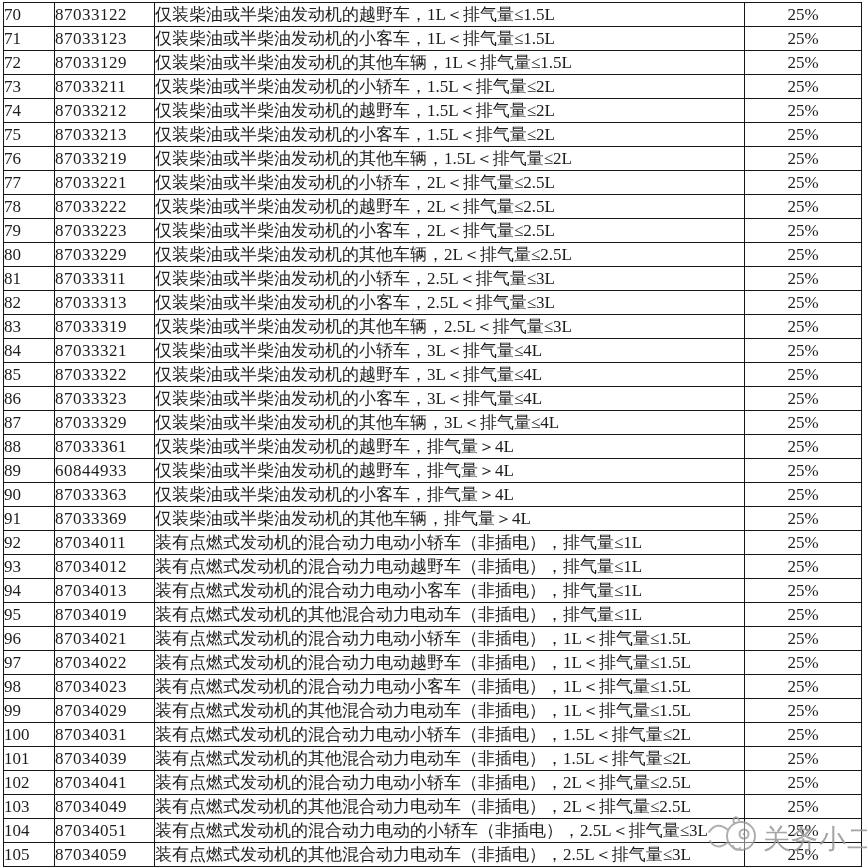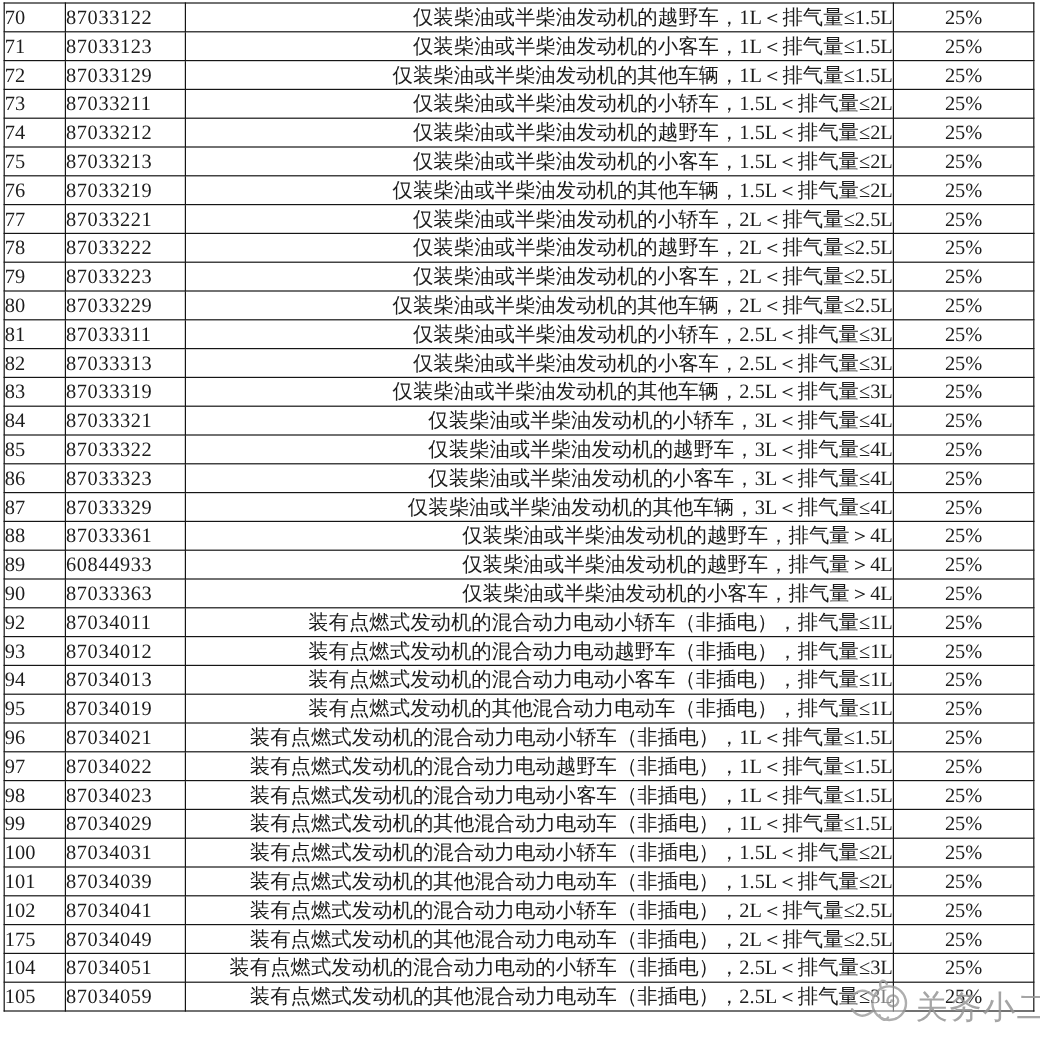--- a/index.html
+++ b/index.html
@@ -6,21 +6,21 @@
   body{width:867px;height:867px;position:relative;overflow:hidden;
        font-family:"Liberation Serif","DejaVu Serif",serif;color:#1c1c1c;}
   .page{position:absolute;inset:0;background:#fff;}
   table.tariff{position:absolute;left:3px;top:2px;width:854px;
     border-collapse:collapse;table-layout:fixed;}
   table.tariff td{border:1px solid #161616;height:23px;padding:0;
     font-size:17px;line-height:23px;white-space:nowrap;overflow:hidden;
     vertical-align:middle;}
   td.c-no{width:50px;padding-left:7px;}
   td.c-code{width:99px;padding-left:6px;letter-spacing:.5px;}
-  td.c-desc{width:589px;padding-left:3px;text-align:right;}
+  td.c-desc{width:589px;padding-left:3px;}
   td.c-rate{width:116px;text-align:center;}
   .watermark{position:absolute;left:706px;top:809px;width:160px;height:48px;
     display:flex;align-items:flex-end;z-index:5;pointer-events:none;}
   .wm-text{font-size:27px;color:#969696;opacity:.85;letter-spacing:1px;
     white-space:nowrap;font-family:"Liberation Sans","DejaVu Sans",sans-serif;}
   .wm-icon{opacity:.8;margin-right:3px;flex:0 0 auto;}
 </style>
 </head>
 <body>
 
@@ -147,20 +147,26 @@
           <td class="c-desc">仅装柴油或半柴油发动机的越野车，排气量＞4L</td>
           <td class="c-rate">25%</td>
         </tr>
         <tr>
           <td class="c-no">90</td>
           <td class="c-code">87033363</td>
           <td class="c-desc">仅装柴油或半柴油发动机的小客车，排气量＞4L</td>
           <td class="c-rate">25%</td>
         </tr>
         <tr>
+          <td class="c-no">91</td>
+          <td class="c-code">87033369</td>
+          <td class="c-desc">仅装柴油或半柴油发动机的其他车辆，排气量＞4L</td>
+          <td class="c-rate">25%</td>
+        </tr>
+        <tr>
           <td class="c-no">92</td>
           <td class="c-code">87034011</td>
           <td class="c-desc">装有点燃式发动机的混合动力电动小轿车（非插电），排气量≤1L</td>
           <td class="c-rate">25%</td>
         </tr>
         <tr>
           <td class="c-no">93</td>
           <td class="c-code">87034012</td>
           <td class="c-desc">装有点燃式发动机的混合动力电动越野车（非插电），排气量≤1L</td>
           <td class="c-rate">25%</td>
@@ -213,21 +219,21 @@
           <td class="c-desc">装有点燃式发动机的其他混合动力电动车（非插电），1.5L＜排气量≤2L</td>
           <td class="c-rate">25%</td>
         </tr>
         <tr>
           <td class="c-no">102</td>
           <td class="c-code">87034041</td>
           <td class="c-desc">装有点燃式发动机的混合动力电动小轿车（非插电），2L＜排气量≤2.5L</td>
           <td class="c-rate">25%</td>
         </tr>
         <tr>
-          <td class="c-no">175</td>
+          <td class="c-no">103</td>
           <td class="c-code">87034049</td>
           <td class="c-desc">装有点燃式发动机的其他混合动力电动车（非插电），2L＜排气量≤2.5L</td>
           <td class="c-rate">25%</td>
         </tr>
         <tr>
           <td class="c-no">104</td>
           <td class="c-code">87034051</td>
           <td class="c-desc">装有点燃式发动机的混合动力电动的小轿车（非插电），2.5L＜排气量≤3L</td>
           <td class="c-rate">25%</td>
         </tr>

